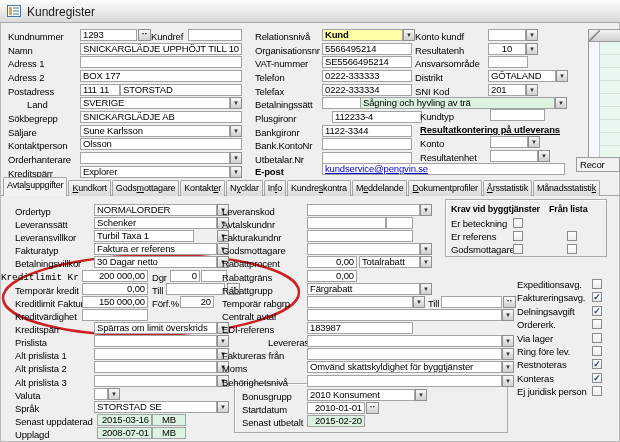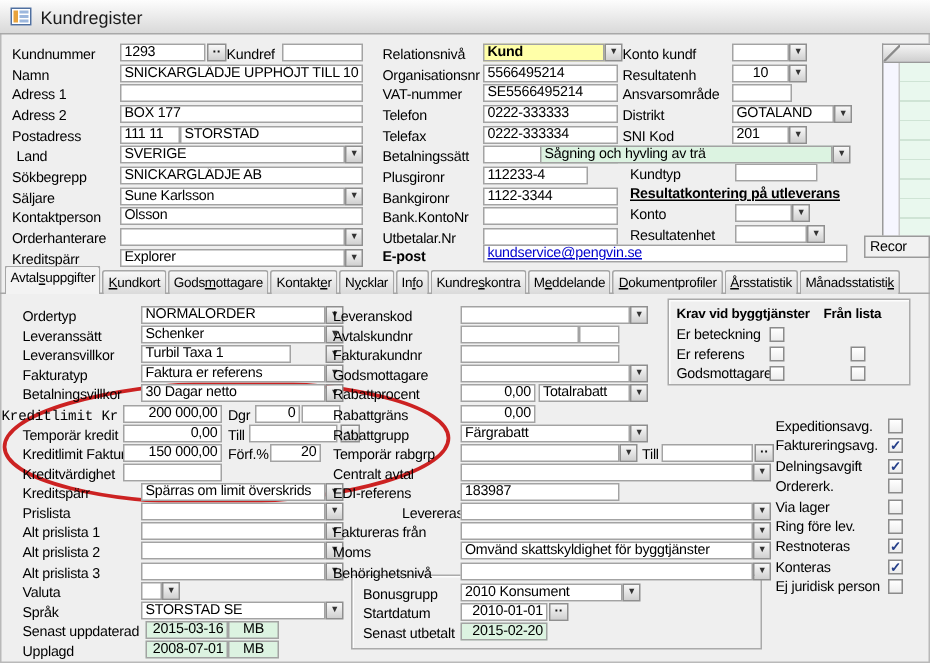--- a/index.html
+++ b/index.html
@@ -88,21 +88,21 @@
     <div class="fld" style="left: 188px; top: 29px; width: 54px; height: 12px;"></div>
     <div class="lbl" style="left: 8px; top: 45px;">Namn</div>
     <div class="fld" style="left: 80px; top: 43px; width: 162px; height: 12px;">SNICKARGLÄDJE UPPHÖJT TILL 10</div>
     <div class="lbl" style="left: 8px; top: 58px;">Adress 1</div>
     <div class="fld" style="left: 80px; top: 56px; width: 162px; height: 12px;"></div>
     <div class="lbl" style="left: 8px; top: 72px;">Adress 2</div>
     <div class="fld" style="left: 80px; top: 70px; width: 162px; height: 12px;">BOX 177</div>
     <div class="lbl" style="left: 8px; top: 86px;">Postadress</div>
     <div class="fld" style="left: 80px; top: 84px; width: 40px; height: 12px;">111 11</div>
     <div class="fld" style="left: 120px; top: 84px; width: 122px; height: 12px;">STORSTAD</div>
-    <div class="lbl" style="left: 0; top: 99px; padding-left: 11px;">Land</div>
+    <div class="lbl" style="left: 16px; top: 99px; padding-left: 11px;">Land</div>
     <div class="fld" style="left: 80px; top: 97px; width: 150px; height: 12px;">SVERIGE</div>
     <div class="abtn" style="left: 230px; top: 97px;">▼</div>
     <div class="lbl" style="left: 8px; top: 113px;">Sökbegrepp</div>
     <div class="fld" style="left: 80px; top: 111px; width: 162px; height: 12px;">SNICKARGLÄDJE AB</div>
     <div class="lbl" style="left: 8px; top: 127px;">Säljare</div>
     <div class="fld" style="left: 80px; top: 125px; width: 150px; height: 12px;">Sune Karlsson</div>
     <div class="abtn" style="left: 230px; top: 125px;">▼</div>
     <div class="lbl" style="left: 8px; top: 140px;">Kontaktperson</div>
     <div class="fld" style="left: 80px; top: 138px; width: 162px; height: 12px;">Olsson</div>
     <div class="lbl" style="left: 8px; top: 154px;">Orderhanterare</div>
@@ -119,21 +119,21 @@
     <div class="lbl" style="left: 255px; top: 58px;">VAT-nummer</div>
     <div class="fld" style="left: 322px; top: 56px; width: 90px; height: 12px;">SE5566495214</div>
     <div class="lbl" style="left: 255px; top: 72px;">Telefon</div>
     <div class="fld" style="left: 322px; top: 70px; width: 90px; height: 12px;">0222-333333</div>
     <div class="lbl" style="left: 255px; top: 86px;">Telefax</div>
     <div class="fld" style="left: 322px; top: 84px; width: 90px; height: 12px;">0222-333334</div>
     <div class="lbl" style="left: 255px; top: 99px;">Betalningssätt</div>
     <div class="fld" style="left: 322px; top: 97px; width: 78px; height: 12px;"></div>
     <div class="abtn" style="left: 400px; top: 97px;">▼</div>
     <div class="lbl" style="left: 255px; top: 113px;">Plusgironr</div>
-    <div class="fld" style="left: 322px; top: 111px; width: 70px; height: 12px;">112233-4</div>
+    <div class="fld" style="left: 332px; top: 111px; width: 90px; height: 12px;">112233-4</div>
     <div class="lbl" style="left: 255px; top: 127px;">Bankgironr</div>
     <div class="fld" style="left: 322px; top: 125px; width: 90px; height: 12px;">1122-3344</div>
     <div class="lbl" style="left: 255px; top: 140px;">Bank.KontoNr</div>
     <div class="fld" style="left: 322px; top: 138px; width: 90px; height: 12px;"></div>
     <div class="lbl" style="left: 255px; top: 154px;">Utbetalar.Nr</div>
     <div class="fld" style="left: 322px; top: 152px; width: 90px; height: 12px;"></div>
     <div class="lbl b" style="left: 255px; top: 166px;">E-post</div>
     <div class="fld link" style="left: 322px; top: 163px; width: 243px; height: 12px;">kundservice@pengvin.se</div>
     <div class="lbl" style="left: 415px; top: 31px;">Konto kundf</div>
     <div class="fld" style="left: 488px; top: 29px; width: 38px; height: 12px;"></div>

